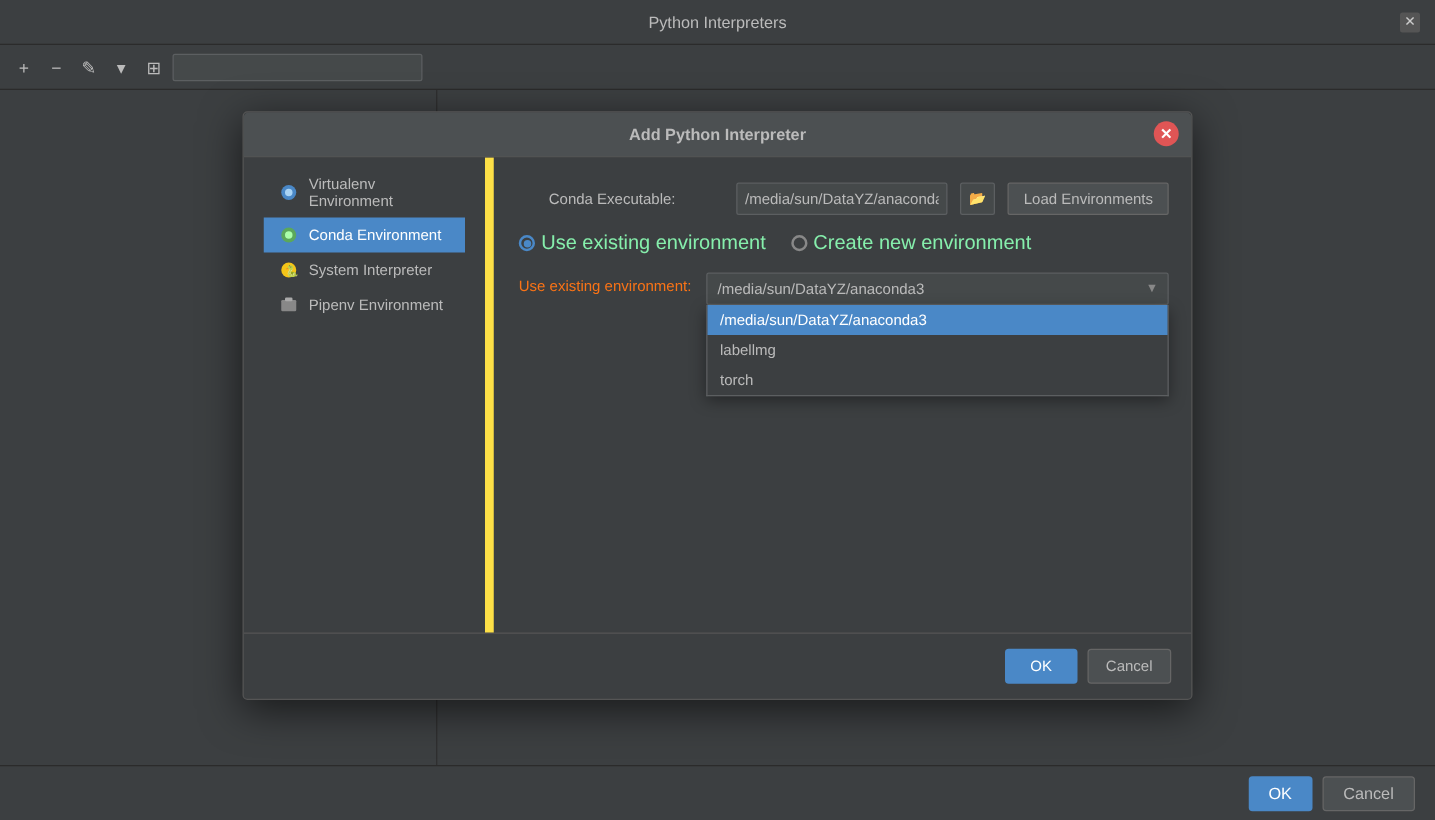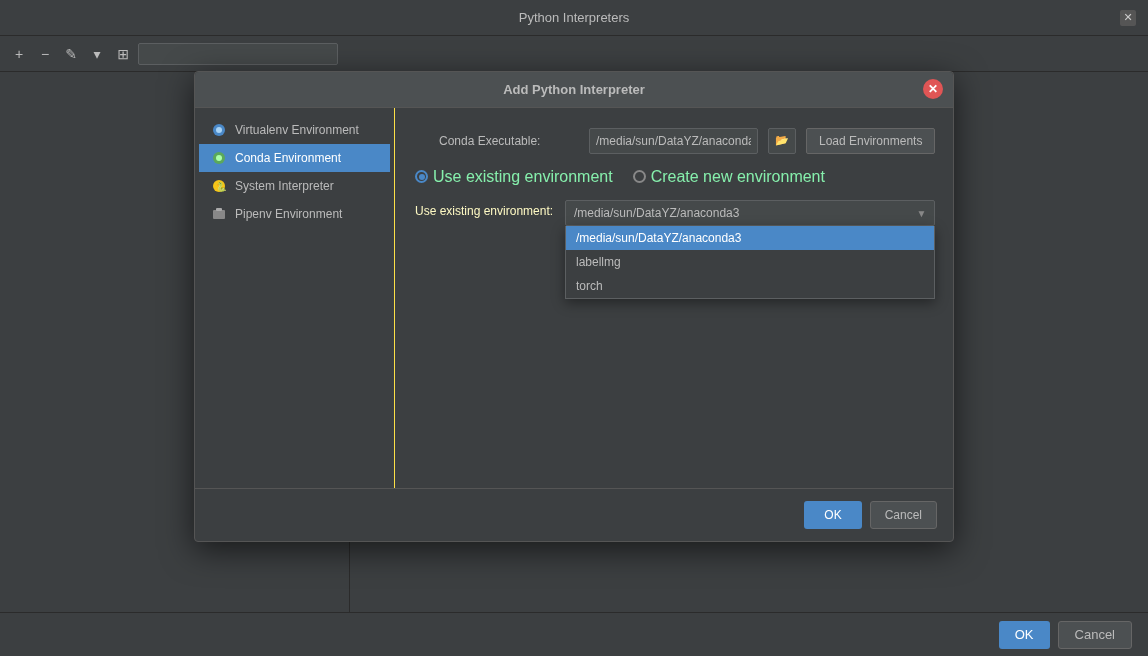--- a/index.html
+++ b/index.html
@@ -125,21 +125,21 @@
     }
     .bottom-btn-cancel {
       background: #4c5052;
       color: #bbbbbb;
       border: 1px solid #666;
     }
 
     
     .dialog-overlay {
       position: absolute;
-      top: 0;
+      top: 18px;
       left: 0;
       width: 100%;
       height: calc(656px - 44px);
       display: flex;
       align-items: center;
       justify-content: center;
       pointer-events: none;
     }
 
     
@@ -188,22 +188,22 @@
     }
 
     .dialog-body {
       display: flex;
       min-height: 380px;
     }
 
     
     .interpreter-list {
       width: 200px;
-      border-right: 1px solid #fde047;
-      padding: 8px 4px;
+      border-right: 7px solid #fde047;
+      padding: 8px 16px;
       flex-shrink: 0;
     }
     .interpreter-item {
       padding: 6px 12px;
       display: flex;
       align-items: center;
       gap: 8px;
       cursor: pointer;
       color: #bbbbbb;
       font-size: 12px;
@@ -318,21 +318,21 @@
     }
 
     
     .dropdown-row {
       display: flex;
       align-items: flex-start;
       gap: 10px;
       position: relative;
     }
     .dropdown-label {
-      color: #fef9c3;
+      color: #f97316;
       font-size: 12px;
       white-space: nowrap;
       min-width: 140px;
       padding-top: 4px;
     }
     .dropdown-container {
       position: relative;
       flex: 1;
     }
     .dropdown-trigger {

